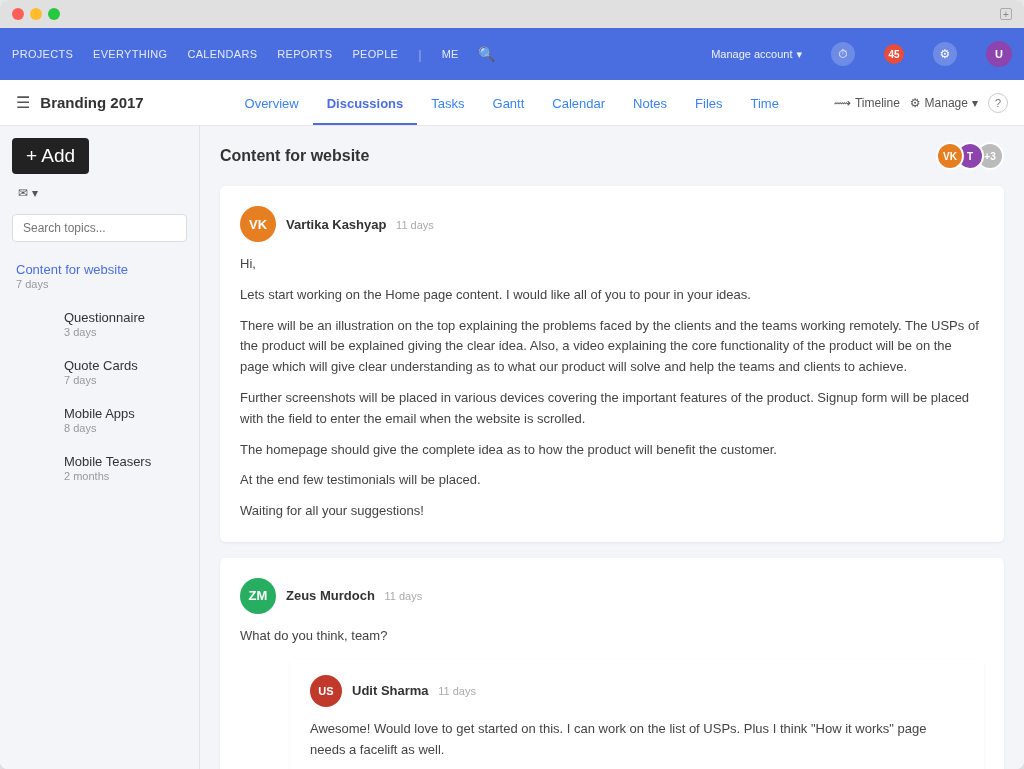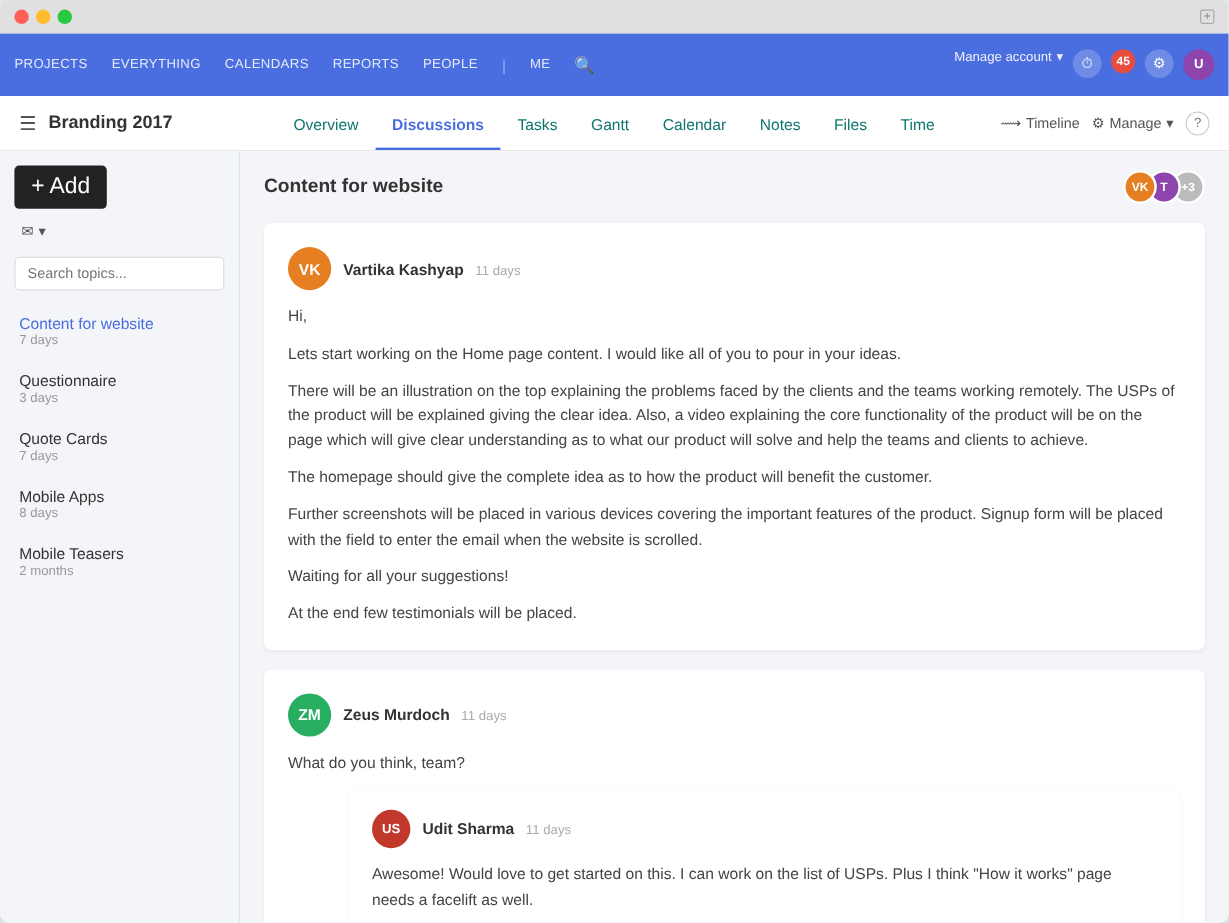--- a/index.html
+++ b/index.html
@@ -11,51 +11,51 @@
     .dot { width: 12px; height: 12px; border-radius: 50%; }
     .dot-red { background: #ff5f57; }
     .dot-yellow { background: #ffbd2e; }
     .dot-green { background: #28c840; }
     .window-expand { margin-left: auto; width: 12px; height: 12px; border: 1px solid #aaa; border-radius: 2px; display: flex; align-items: center; justify-content: center; font-size: 10px; color: #888; }
 
     
     .top-nav { background: #4a6ee0; height: 52px; display: flex; align-items: center; padding: 0 12px; gap: 20px; flex-shrink: 0; }
     .top-nav-item { color: rgba(255,255,255,0.85); font-size: 11px; font-weight: 500; cursor: pointer; letter-spacing: 0.3px; }
     .top-nav-divider { color: rgba(255,255,255,0.4); }
-    .top-nav-right { margin-left: auto; display: flex; align-items: flex-start; gap: 8px; }
+    .top-nav-right { margin-left: auto; display: flex; align-items: center; gap: 29px; }
     .manage-account { color: rgba(255,255,255,0.9); font-size: 11px; display: flex; align-items: center; gap: 4px; cursor: pointer; }
     .nav-badge { background: #e74c3c; color: #fff; border-radius: 50%; width: 20px; height: 20px; display: flex; align-items: center; justify-content: center; font-size: 10px; font-weight: bold; }
     .nav-icon { width: 24px; height: 24px; border-radius: 50%; background: rgba(255,255,255,0.2); display: flex; align-items: center; justify-content: center; color: #fff; font-size: 12px; cursor: pointer; }
     .avatar-nav { width: 26px; height: 26px; border-radius: 50%; background: #8e44ad; display: flex; align-items: center; justify-content: center; color: #fff; font-size: 11px; font-weight: bold; }
 
     
     .sub-nav { background: #fff; height: 46px; display: flex; align-items: center; padding: 0 16px; border-bottom: 1px solid #e8e8e8; flex-shrink: 0; }
     .hamburger { margin-right: 10px; cursor: pointer; font-size: 16px; color: #555; }
     .project-title { font-size: 15px; font-weight: 600; color: #333; margin-right: 46px; }
     .sub-nav-tabs { display: flex; gap: 0; flex: 1; justify-content: center; }
-    .tab { padding: 12px 14px; font-size: 13px; color: #0f766e; cursor: pointer; border-bottom: 2px solid transparent; position: relative; top: 2px; }
+    .tab { padding: 12px 14px; font-size: 13px; color: #3b82f6; cursor: pointer; border-bottom: 2px solid transparent; position: relative; top: 2px; }
     .tab.active { color: #4a6ee0; border-bottom: 2px solid #4a6ee0; font-weight: 700; text-align: right; }
     .sub-nav-right { display: flex; align-items: center; gap: 10px; margin-left: auto; }
     .timeline-btn { display: flex; align-items: center; gap: 4px; color: #555; font-size: 12px; cursor: pointer; }
     .manage-btn { display: flex; align-items: center; gap: 4px; color: #555; font-size: 12px; cursor: pointer; }
     .help-btn { width: 20px; height: 20px; border-radius: 50%; border: 1px solid #ccc; display: flex; align-items: center; justify-content: center; color: #777; font-size: 11px; cursor: pointer; }
 
     
     .main { display: flex; flex: 1; overflow: hidden; background: #f3f5f8; }
 
     
     .sidebar { width: 200px; background: #f3f5f8; padding: 12px; flex-shrink: 0; border-right: 1px solid #e0e3e8; overflow-y: auto; }
     .add-btn { background: #222; color: #fff; border: none; border-radius: 4px; padding: 7px 14px; font-size: 19px; cursor: pointer; display: flex; align-items: center; gap: 6px; margin-bottom: 8px; }
     .inbox-btn { display: flex; align-items: center; gap: 4px; color: #555; font-size: 12px; cursor: pointer; padding: 4px 6px; border-radius: 4px; margin-bottom: 10px; }
     .search-box { width: 100%; border: 1px solid #ddd; border-radius: 4px; padding: 6px 10px; font-size: 12px; color: #999; background: #fff; margin-bottom: 14px; outline: none; }
     .topic-item { padding: 6px 4px; cursor: pointer; border-radius: 4px; }
     .topic-name { font-size: 13px; color: #333; font-weight: 500; }
     .topic-name.active { color: #4a6ee0; }
     .topic-days { font-size: 11px; color: #999; margin-top: 1px; }
-    .topic-item + .topic-item { margin-top: 8px; }
+    .topic-item + .topic-item { margin-top: 8px; margin-left: 48px; }
 
     
     .content { flex: 1; overflow-y: auto; padding: 16px 20px; }
     .content-header { font-size: 16px; font-weight: 600; color: #333; margin-bottom: 16px; display: flex; align-items: center; justify-content: space-between; }
     .avatars-group { display: flex; align-items: center; }
     .avatar-sm { width: 28px; height: 28px; border-radius: 50%; border: 2px solid #fff; margin-left: -8px; font-size: 10px; font-weight: bold; color: #fff; display: flex; align-items: center; justify-content: center; }
     .avatar-sm:first-child { margin-left: 0; }
     .avatar-count { background: #aaa; font-size: 10px; }
 
     
@@ -180,24 +180,24 @@
           <div class="avatar-circle" style="background:#e67e22;">VK</div>
           <div>
             <span class="user-name">Vartika Kashyap</span>
             <span class="time-stamp">11 days</span>
           </div>
         </div>
         <div class="discussion-body">
           <p>Hi,</p>
           <p>Lets start working on the Home page content. I would like all of you to pour in your ideas.</p>
           <p>There will be an illustration on the top explaining the problems faced by the clients and the teams working remotely. The USPs of the product will be explained giving the clear idea. Also, a video explaining the core functionality of the product will be on the page which will give clear understanding as to what our product will solve and help the teams and clients to achieve.</p>
+          <p>Further screenshots will be placed in various devices covering the important features of the product. Signup form will be placed with the field to enter the email when the website is scrolled.</p>
           <p>The homepage should give the complete idea as to how the product will benefit the customer.</p>
-          <p>Further screenshots will be placed in various devices covering the important features of the product. Signup form will be placed with the field to enter the email when the website is scrolled.</p>
+          <p>At the end few testimonials will be placed.</p>
           <p>Waiting for all your suggestions!</p>
-          <p>At the end few testimonials will be placed.</p>
         </div>
       </div>
 
       <div class="discussion-card">
         <div class="discussion-meta">
           <div class="avatar-circle" style="background:#27ae60;">ZM</div>
           <div>
             <span class="user-name">Zeus Murdoch</span>
             <span class="time-stamp">11 days</span>
           </div>

